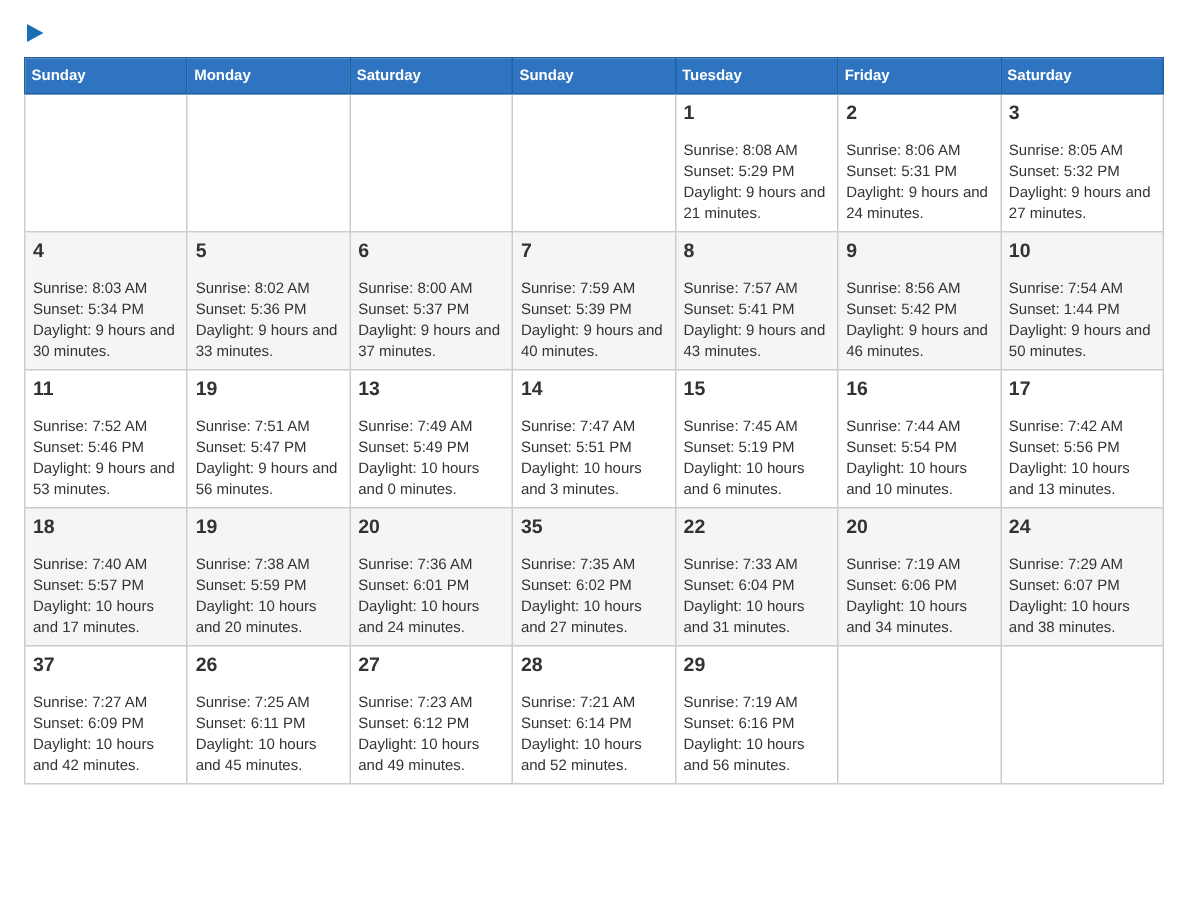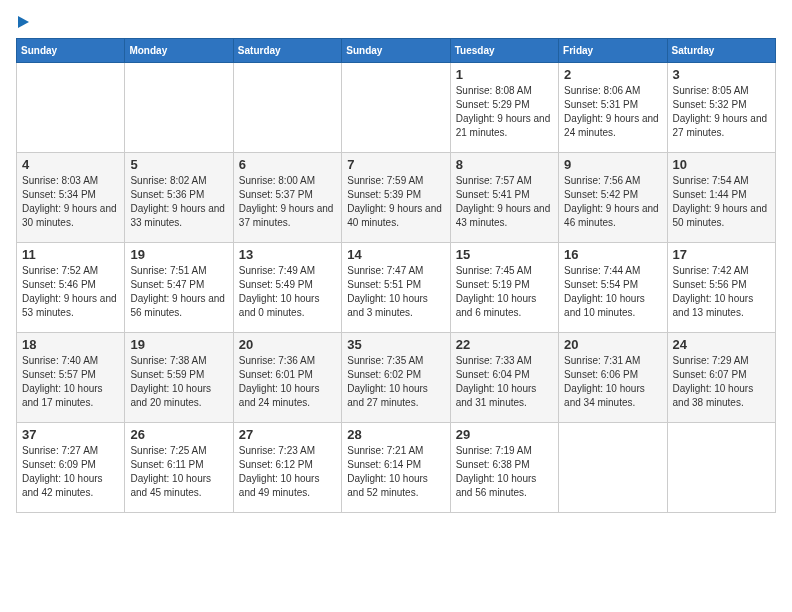--- a/index.html
+++ b/index.html
@@ -60,20 +60,21 @@
       font-size: 13px;
       font-weight: bold;
       color: #333;
       display: block;
       margin-bottom: 2px;
     }
     .day-info {
       font-size: 10px;
       color: #333;
       line-height: 1.4;
+      margin-top: 12px;
     }
     .empty { background: #fff !important; }
     .logo-container {
       display: flex;
       flex-direction: row;
       align-items: center;
     }
     .logo-name {
       display: flex;
       flex-direction: column;
@@ -193,21 +194,21 @@
         </td>
         <td>
           <span class="day-num">8</span>
           <div class="day-info">Sunrise: 7:57 AM
 Sunset: 5:41 PM
 Daylight: 9 hours
 and 43 minutes.</div>
         </td>
         <td>
           <span class="day-num">9</span>
-          <div class="day-info">Sunrise: 7:56 AM
+          <div class="day-info">Sunrise: 8:56 AM
 Sunset: 5:42 PM
 Daylight: 9 hours
 and 46 minutes.</div>
         </td>
         <td>
           <span class="day-num">10</span>
           <div class="day-info">Sunrise: 7:54 AM
 Sunset: 1:44 PM
 Daylight: 9 hours
 and 50 minutes.</div>
@@ -295,21 +296,21 @@
         </td>
         <td>
           <span class="day-num">22</span>
           <div class="day-info">Sunrise: 7:33 AM
 Sunset: 6:04 PM
 Daylight: 10 hours
 and 31 minutes.</div>
         </td>
         <td>
           <span class="day-num">20</span>
-          <div class="day-info">Sunrise: 7:31 AM
+          <div class="day-info">Sunrise: 7:19 AM
 Sunset: 6:06 PM
 Daylight: 10 hours
 and 34 minutes.</div>
         </td>
         <td>
           <span class="day-num">24</span>
           <div class="day-info">Sunrise: 7:29 AM
 Sunset: 6:07 PM
 Daylight: 10 hours
 and 38 minutes.</div>
@@ -340,21 +341,21 @@
         <td>
           <span class="day-num">28</span>
           <div class="day-info">Sunrise: 7:21 AM
 Sunset: 6:14 PM
 Daylight: 10 hours
 and 52 minutes.</div>
         </td>
         <td>
           <span class="day-num">29</span>
           <div class="day-info">Sunrise: 7:19 AM
-Sunset: 6:38 PM
+Sunset: 6:16 PM
 Daylight: 10 hours
 and 56 minutes.</div>
         </td>
         <td class="empty"></td>
         <td class="empty"></td>
       </tr>
     </tbody>
 </table>
 
 </body></html>

